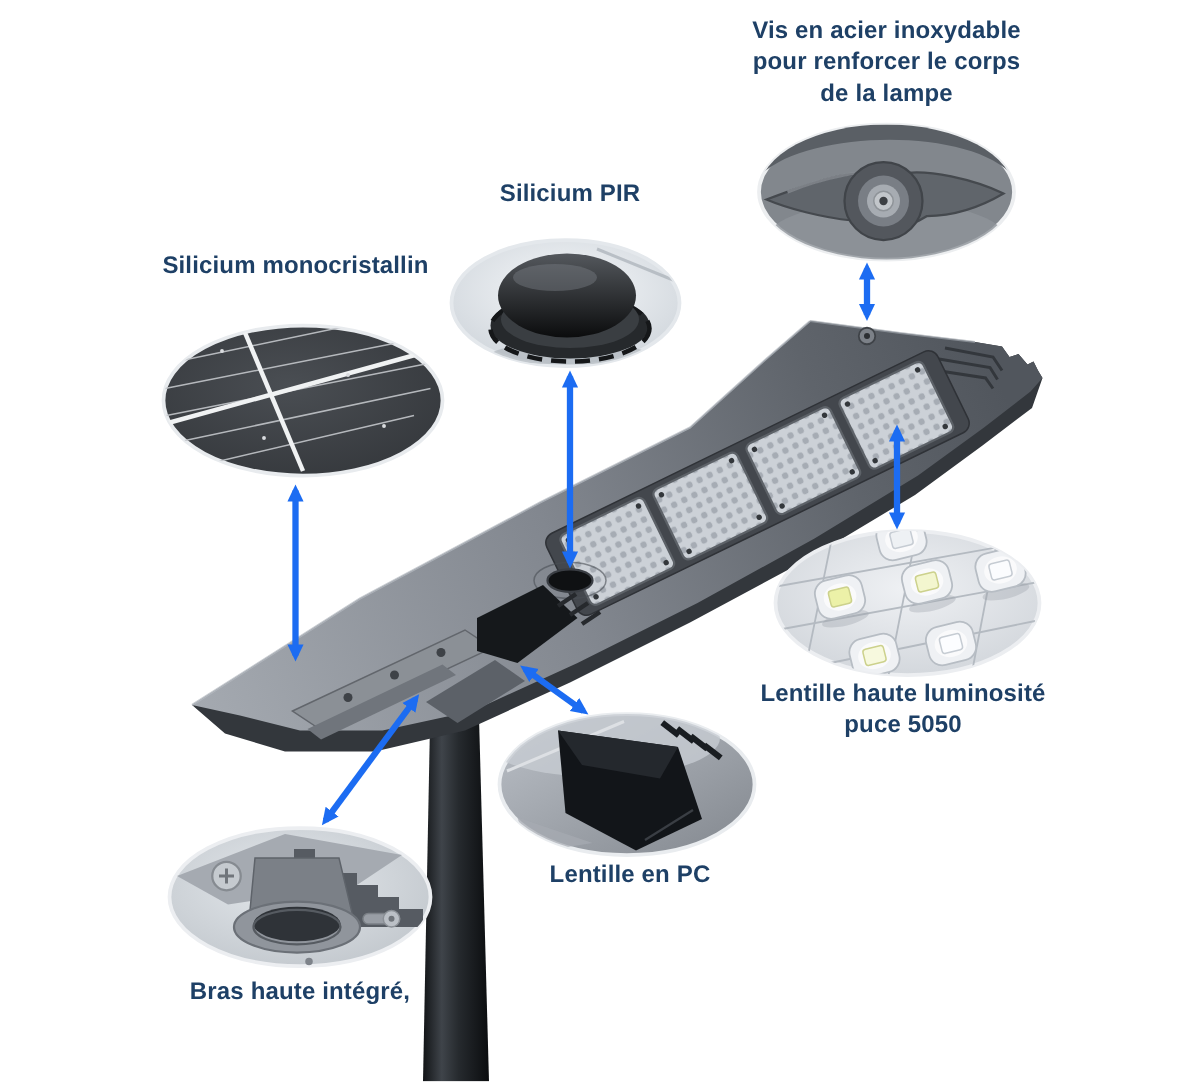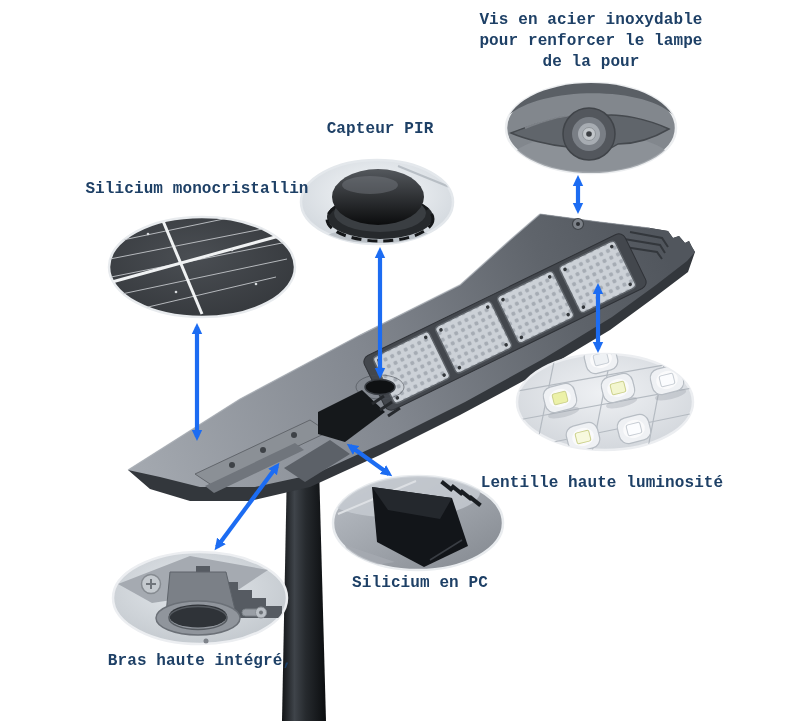--- a/index.html
+++ b/index.html
@@ -1,17 +1,17 @@
 <!DOCTYPE html>
 <html style="--label-color: #1e4066; --arrow-color: #1c6cf2;"><head>
 <meta charset="utf-8">
 <style>
   html,body{margin:0;padding:0;background:#ffffff;}
   .stage{position:relative;width:801px;height:721px;background:#ffffff;overflow:hidden;
-         font-family:Liberation Mono, monospace;}
+         font-family:Liberation Sans, sans-serif;}
   .stage svg{position:absolute;left:0;top:0;}
   .callout-label{position:absolute;text-align:center;font-weight:bold;font-size:16px;
          line-height:21px;color:var(--label-color,#1e4066);letter-spacing:.1px;}
   .callout-label span{display:block;}
   .arrow{stroke:var(--arrow-color,#1c6cf2);stroke-width:4.2px;}
 </style>
 </head>
 <body>
 
 <div class="stage">
@@ -322,37 +322,38 @@
     <line class="arrow" x1="380" y1="251" x2="380" y2="375" marker-start="url(#ah)" marker-end="url(#ah)"></line>
     <line class="arrow" x1="578" y1="179" x2="578" y2="210" marker-start="url(#ah)" marker-end="url(#ah)"></line>
     <line class="arrow" x1="598" y1="287" x2="598" y2="349" marker-start="url(#ah)" marker-end="url(#ah)"></line>
     <line class="arrow" x1="350" y1="446" x2="389" y2="474" marker-start="url(#ah)" marker-end="url(#ah)"></line>
     <line class="arrow" x1="277" y1="466" x2="217" y2="547" marker-start="url(#ah)" marker-end="url(#ah)"></line>
   </g>
 </svg>
 
 <div class="callout-label" style="left:441px;top:10px;width:300px">
   <span>Vis en acier inoxydable</span>
-  <span>pour renforcer le lampe</span>
-  <span>de la pour</span>
+  <span>pour renforcer le corps</span>
+  <span>de la lampe</span>
 </div>
 
 <div class="callout-label" style="left:270px;top:119px;width:220px">
-  <span>Capteur PIR</span>
-</div>
-
-<div class="callout-label" style="left:52px;top:179px;width:290px">
+  <span>Silicium PIR</span>
+</div>
+
+<div class="callout-label" style="left:52px;top:167px;width:290px">
   <span>Silicium monocristallin</span>
 </div>
 
-<div class="callout-label" style="left:452px;top:473px;width:300px">
+<div class="callout-label" style="left:452px;top:452px;width:300px">
   <span>Lentille haute luminosité</span>
+  <span>puce 5050</span>
 </div>
 
 <div class="callout-label" style="left:300px;top:573px;width:240px">
-  <span>Silicium en PC</span>
+  <span>Lentille en PC</span>
 </div>
 
 <div class="callout-label" style="left:50px;top:651px;width:300px">
   <span>Bras haute intégré,</span>
 </div>
 
 </div>
 
 </body></html>

